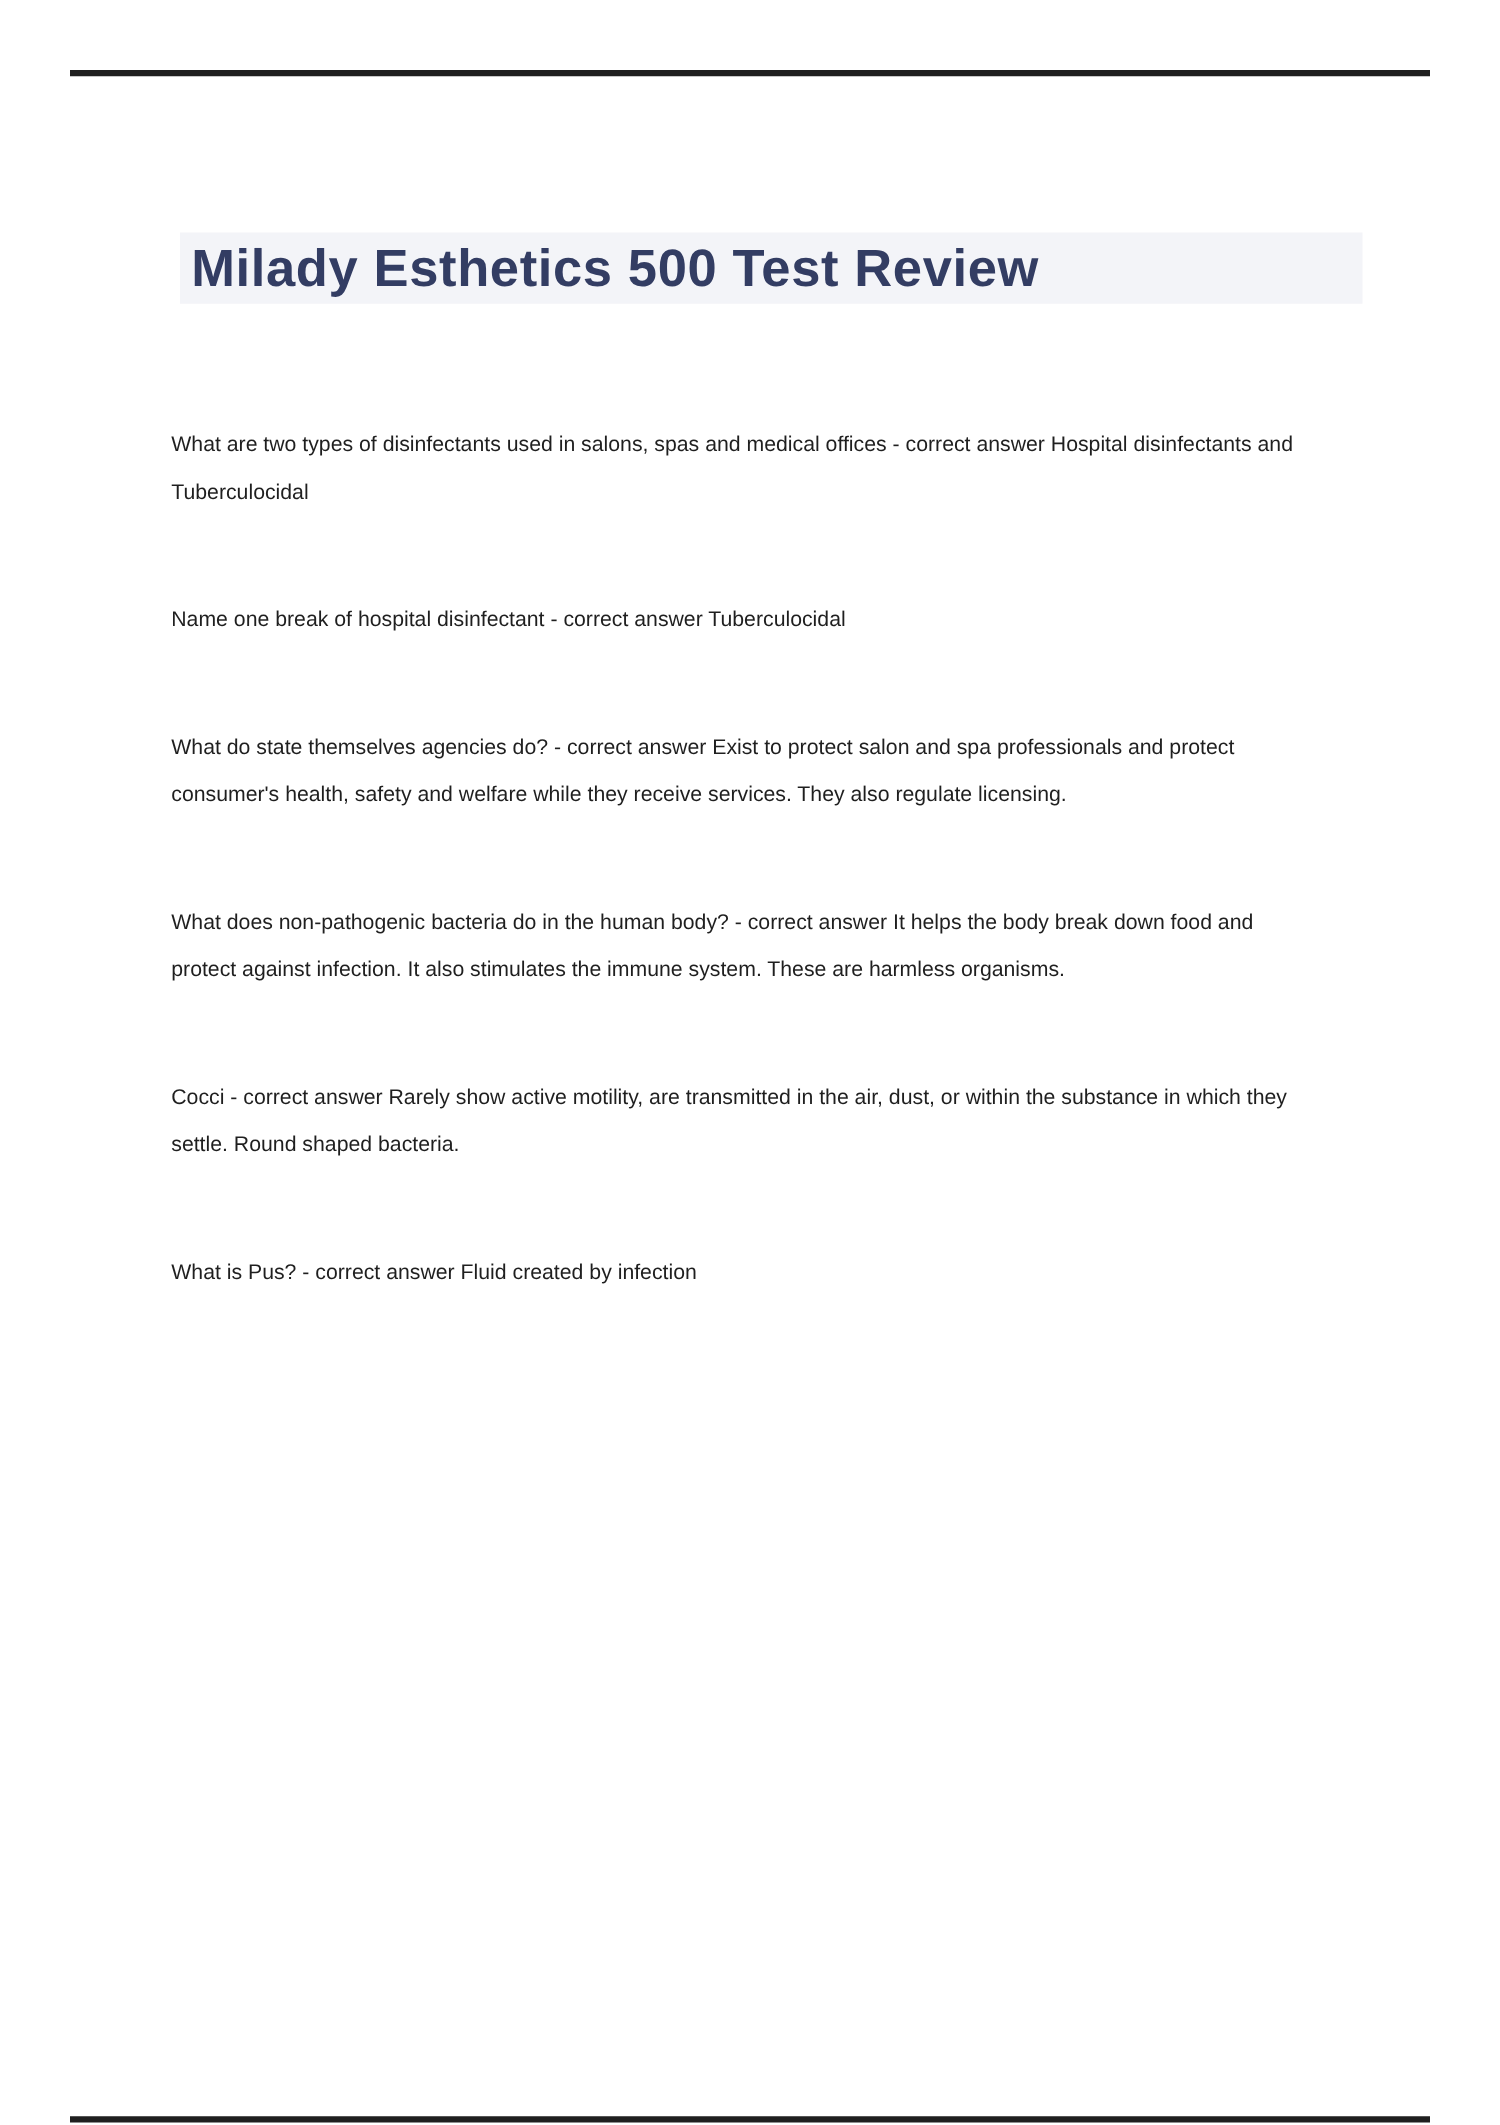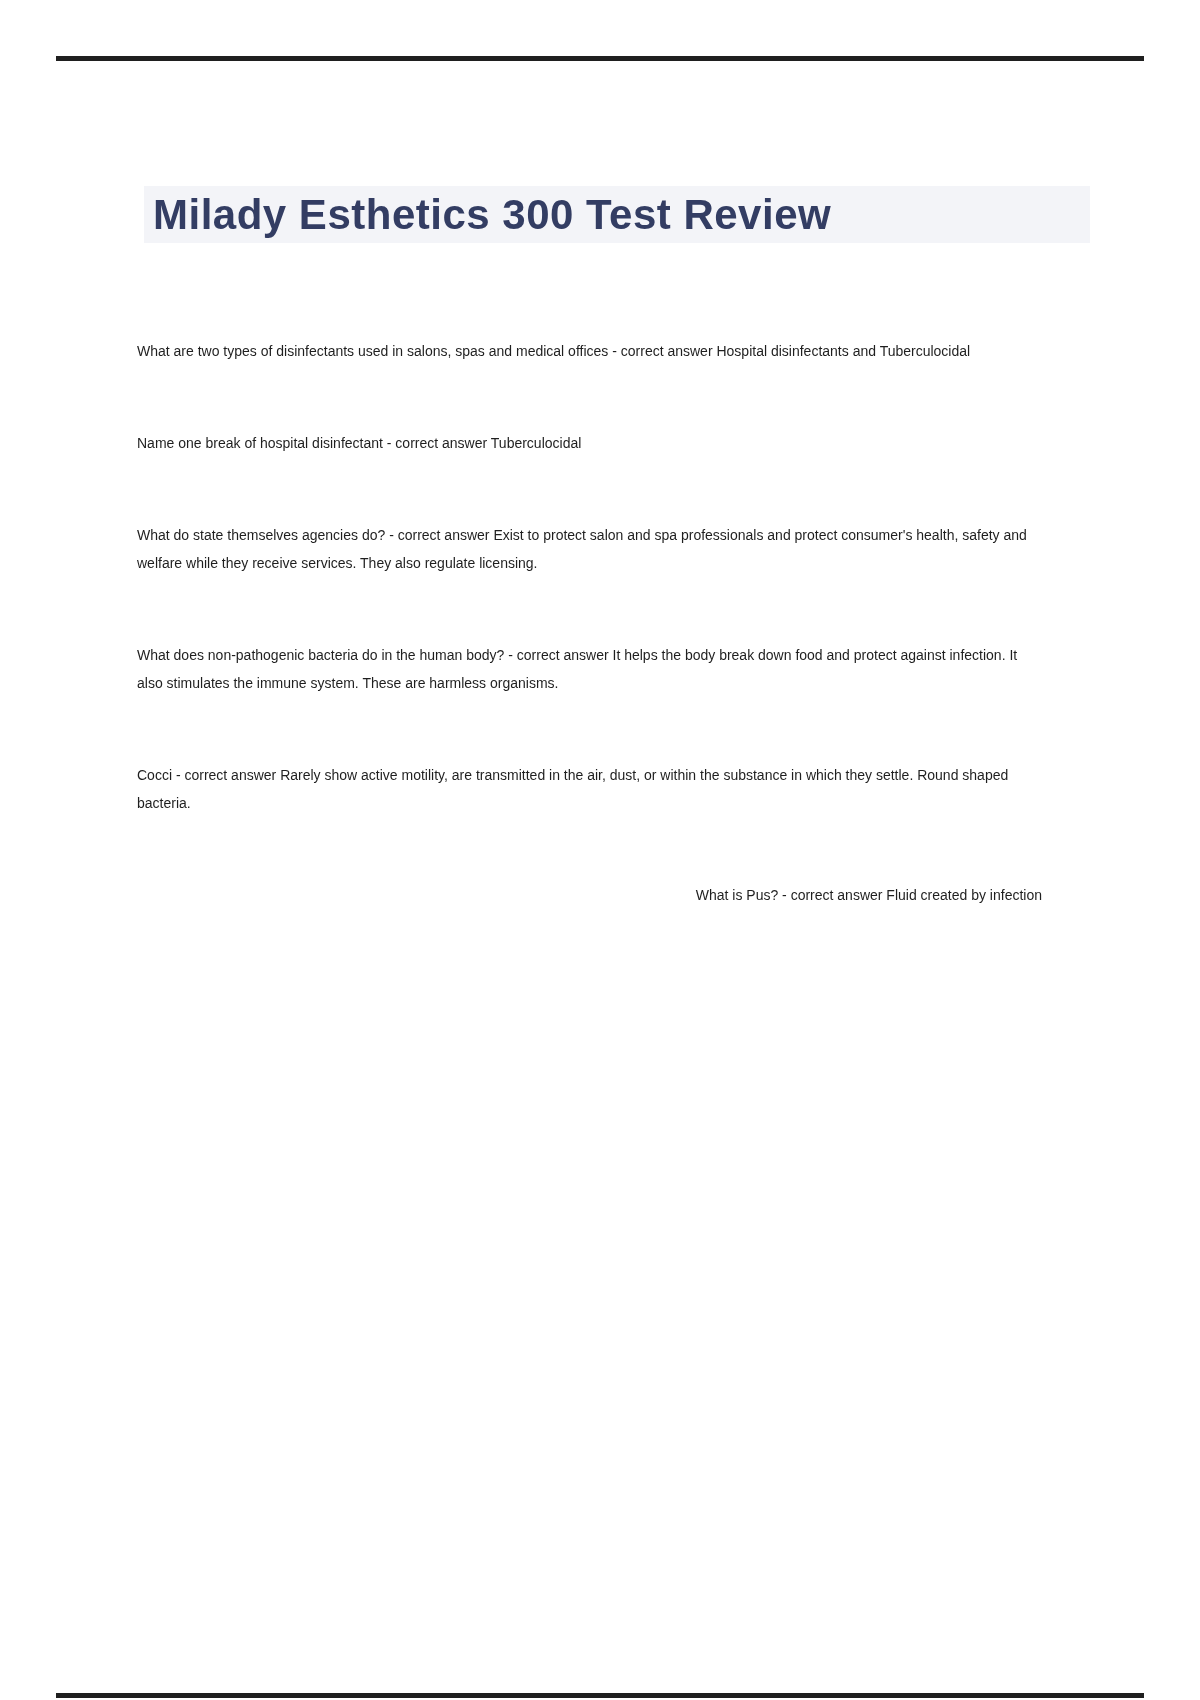--- a/index.html
+++ b/index.html
@@ -45,33 +45,33 @@
     line-height: 57px;
     letter-spacing: 0.5px;
     white-space: nowrap;
   }
   .qa-list {
     display: block;
   }
   .qa-item {
     margin: 0 0 64px 0;
     color: var(--body-color, #1f1f1f);
-    font-size: 14px;
-    line-height: 28px;
+    font-size: 17px;
+    line-height: 38px;
   }
-  .qa-item:last-child { margin-bottom: 0; text-align: right; }
+  .qa-item:last-child { margin-bottom: 0; }
 </style>
 </head>
 <body>
 
 <div class="page">
   <div class="rule rule-top"></div>
 
   <main class="content">
-    <h1 class="title">Milady Esthetics 300 Test Review</h1>
+    <h1 class="title">Milady Esthetics 500 Test Review</h1>
 
     <section class="qa-list">
         <p class="qa-item">What are two types of disinfectants used in salons, spas and medical offices - correct answer Hospital disinfectants and Tuberculocidal</p>
         <p class="qa-item">Name one break of hospital disinfectant - correct answer Tuberculocidal</p>
         <p class="qa-item">What do state themselves agencies do? - correct answer Exist to protect salon and spa professionals and protect consumer's health, safety and welfare while they receive services. They also regulate licensing.</p>
         <p class="qa-item">What does non-pathogenic bacteria do in the human body? - correct answer It helps the body break down food and protect against infection. It also stimulates the immune system. These are harmless organisms.</p>
         <p class="qa-item">Cocci - correct answer Rarely show active motility, are transmitted in the air, dust, or within the substance in which they settle. Round shaped bacteria.</p>
         <p class="qa-item">What is Pus? - correct answer Fluid created by infection</p>
       </section>
   </main>

